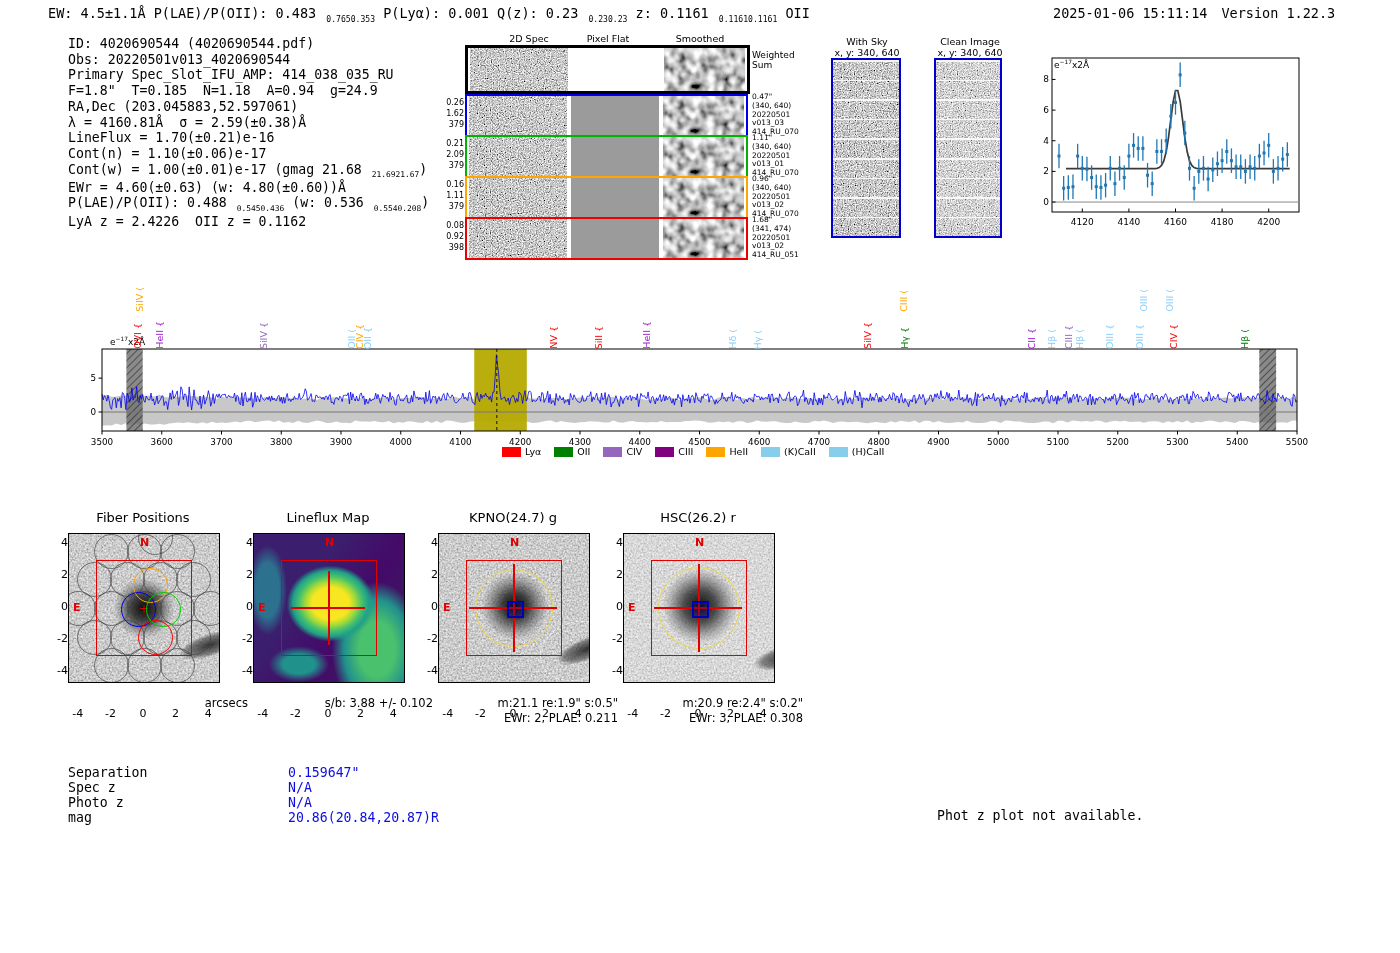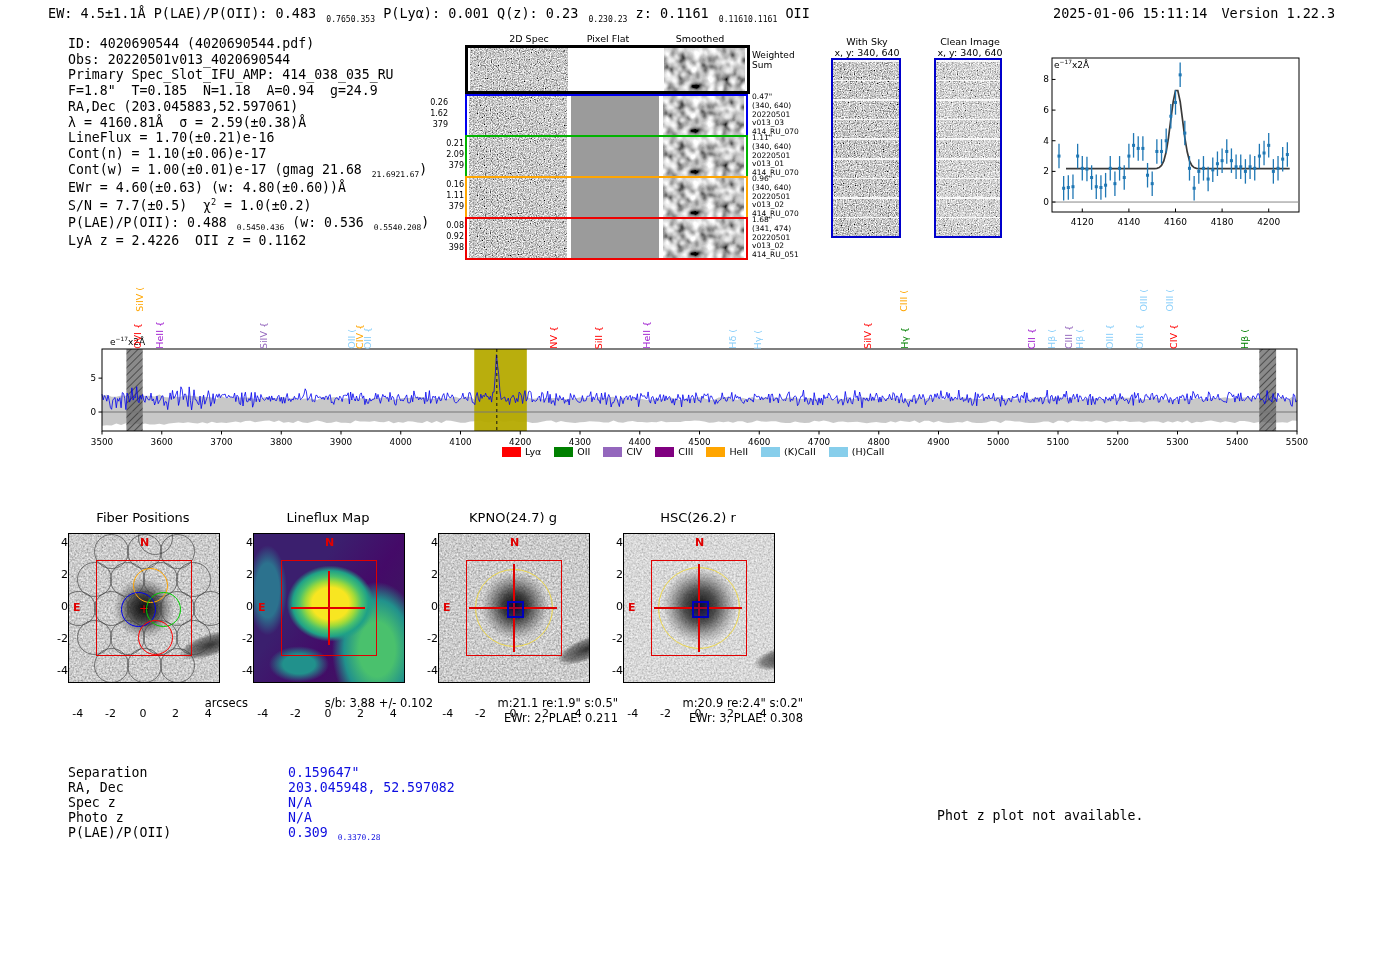--- a/index.html
+++ b/index.html
@@ -121,42 +121,41 @@
       <div class="il">ID: 4020690544 (4020690544.pdf)</div>
       <div class="il">Obs: 20220501v013_4020690544</div>
       <div class="il">Primary Spec_Slot_IFU_AMP: 414_038_035_RU</div>
       <div class="il">F=1.8"  T=0.185  N=1.18  A=0.94  g=24.9</div>
       <div class="il">RA,Dec (203.045883,52.597061)</div>
       <div class="il">λ = 4160.81Å  σ = 2.59(±0.38)Å</div>
       <div class="il">LineFlux = 1.70(±0.21)e-16</div>
       <div class="il">Cont(n) = 1.10(±0.06)e-17</div>
       <div class="il">Cont(w) = 1.00(±0.01)e-17 (gmag 21.68 <span class="fr"><span>21.69</span><span>21.67</span></span>)</div>
       <div class="il">EWr = 4.60(±0.63) (w: 4.80(±0.60))Å</div>
-      <div class="il">S/N = 7.7(±0.5)  χ<sup>2</sup> = 1.0(±0.2)</div>
       <div class="il">P(LAE)/P(OII): 0.488 <span class="fr"><span>0.545</span><span>0.436</span></span> (w: 0.536 <span class="fr"><span>0.554</span><span>0.208</span></span>)</div>
       <div class="il">LyA z = 2.4226  OII z = 0.1162</div>
     </div>
 
   <div class="abs colhdr" style="left:484px;top:33px;">2D Spec</div>
   <div class="abs colhdr" style="left:563px;top:33px;">Pixel Flat</div>
   <div class="abs colhdr" style="left:655px;top:33px;">Smoothed</div>
 
   <div class="specrow" style="top:45px;height:43px;border:3px solid #000;">
     <div class="texseg noisefine" style="left:2px;width:98px;"></div>
     <div class="texseg" style="left:104px;width:88px;background:#fff;"></div>
     <div class="texseg noisesmooth" style="left:196px;width:81px;"></div>
   </div>
   <div class="abs" style="left:752px;top:50px;width:56px;font-size:9px;line-height:10px;">Weighted Sum</div>
   <div id="specrows">
       <div class="specrow" style="top: 94px; height: 39px; border: 2.4px solid rgb(0, 0, 238);">
         <div class="texseg noisefine" style="left: 2px; width: 98px;"></div>
         <div class="texseg flatgray" style="left: 104px; width: 88px;"></div>
         <div class="texseg noisesmooth" style="left: 196px; width: 81px;"></div>
       </div>
-      <div class="rowleft" style="left: 424px; top: 97px;">
+      <div class="rowleft" style="left: 440px; top: 97px;">
         <div>0.26</div>
         <div>1.62</div>
         <div>379</div>
       </div>
       <div class="rowright" style="top: 93px;">
         <div>0.47"</div>
         <div>(340, 640)</div>
         <div>20220501</div>
         <div>v013_03</div>
         <div>414_RU_070</div>
@@ -631,34 +630,27 @@
     <div class="cap" style="top:186px;">m:20.9 re:2.4" s:0.2"</div>
     <div class="cap" style="top:201px;">EWr: 3, PLAE: 0.308</div>
   </div>
 
   <div id="mtable" class="abs mono">
       <div class="trow">
         <span class="tlab">Separation</span>
         <span class="tval">0.159647"</span>
       </div>
       <div class="trow">
-        <span class="tlab">RA, Dec</span>
-        <span class="tval">203.045948, 52.597082</span>
-      </div>
-      <div class="trow">
         <span class="tlab">Spec z</span>
         <span class="tval">N/A</span>
       </div>
       <div class="trow">
         <span class="tlab">Photo z</span>
         <span class="tval">N/A</span>
       </div>
       <div class="trow">
-        <span class="tlab">P(LAE)/P(OII)</span>
-        <span class="tval">0.309 <span class="fr">
-            <span>0.337</span>
-            <span>0.28</span>
-          </span></span>
+        <span class="tlab">mag</span>
+        <span class="tval">20.86(20.84,20.87)R</span>
       </div>
     </div>
   <div id="photz" class="abs mono">Phot z plot not available.</div>
 
 </div>
 
 </body></html>

